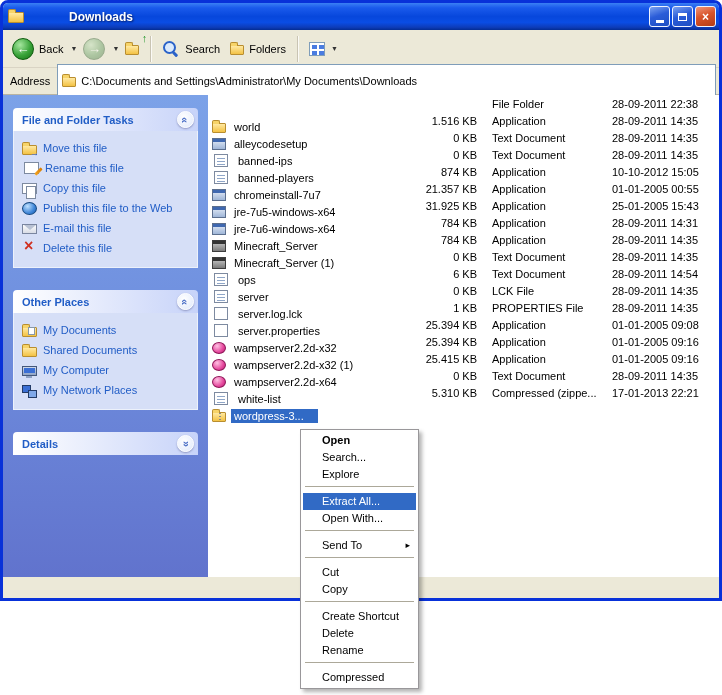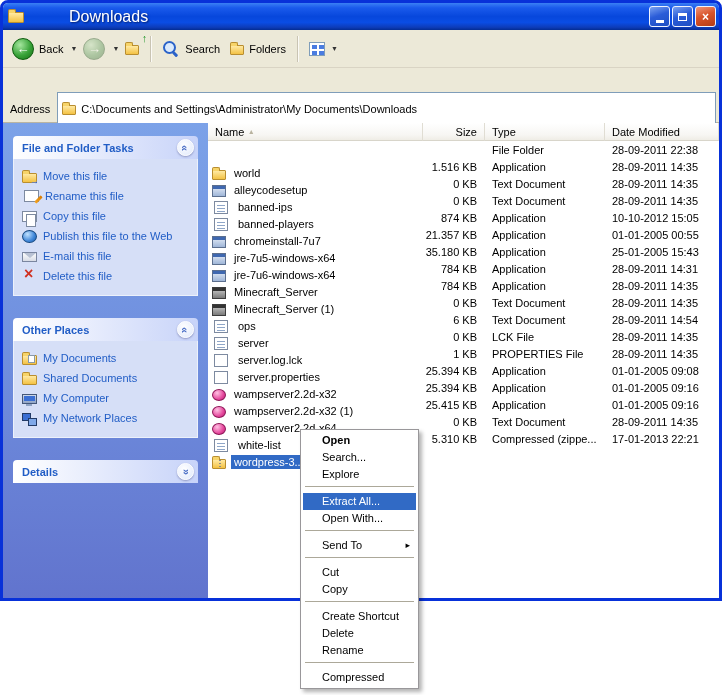--- a/index.html
+++ b/index.html
@@ -12,21 +12,21 @@
   
   .window {
     position:absolute; left:0; top:0; width:722px; height:601px;
     border:3px solid #0831d9; border-radius:8px 8px 0 0;
     background:#ece9d8; overflow:hidden;
   }
   .titlebar {
     height:27px; display:flex; align-items:center; gap:5px; padding:0 3px 0 5px;
     background:linear-gradient(180deg,#3a80f4 0%,#1a5aec 18%,#0747dc 50%,#0a4de4 72%,#0d3cb9 90%,#032c93 100%);
   }
-  .title-text { flex:1; color:#fff; font-weight:normal; font-size:16px; text-shadow:1px 1px 2px rgba(0,0,30,.65);padding-left:40px; }
+  .title-text { flex:1; color:#fff; font-weight:bold; font-size:12px; text-shadow:1px 1px 2px rgba(0,0,30,.65);padding-left:40px; }
   .cap-btns { display:flex; gap:2px; }
   .cap-btn {
     width:21px; height:21px; border:1px solid #eef3ff; border-radius:3px; color:#fff;
     background:linear-gradient(160deg,#7ba2f0 0%,#2a5cd8 45%,#1e4fc4 100%);
     display:flex; align-items:center; justify-content:center; font-weight:bold; font-size:12px;
   }
   .cap-btn.close { background:linear-gradient(160deg,#f09579 0%,#d8542a 45%,#b33c16 100%); }
   .glyph-min { width:8px; height:3px; background:#fff; margin-top:10px; }
   .glyph-max { width:9px; height:8px; border:1px solid #fff; border-top:3px solid #fff; }
 
@@ -46,21 +46,21 @@
   .chev { font-size:7px; color:#333; margin-left:1px; }
   .search-ic { width:18px; height:18px; position:relative; }
   .search-ic::before { content:''; position:absolute; left:1px; top:1px; width:9px; height:9px; border:2px solid #2b63c9; border-radius:50%; background:#dbeafc; }
   .search-ic::after { content:''; position:absolute; left:12px; top:11px; width:6px; height:3px; background:#2b63c9; transform:rotate(45deg); transform-origin:0 0; border-radius:1px; }
   .views-ic { width:16px; height:14px; border:1px solid #7f9db9; background-color:#fff;
     background-image:linear-gradient(#4a7ce0,#4a7ce0),linear-gradient(#4a7ce0,#4a7ce0),linear-gradient(#4a7ce0,#4a7ce0),linear-gradient(#4a7ce0,#4a7ce0);
     background-size:5px 4px; background-position:2px 2px,9px 2px,2px 8px,9px 8px; background-repeat:no-repeat; }
   .tb-up-wrap { position:relative; }
   .tb-up-wrap::after { content:'↑'; position:absolute; right:-4px; top:-7px; color:#1d8f1d; font-weight:bold; font-size:11px; text-shadow:0 0 1px #fff; }
 
-  .addressbar { height:27px; display:flex; align-items:center; gap:7px; padding:2px 3px 3px 7px; background:#ece9d8; border-bottom:1px solid #b9b4a2;margin-top:28px; }
+  .addressbar { height:27px; display:flex; align-items:center; gap:7px; padding:2px 3px 3px 7px; background:#ece9d8; border-bottom:1px solid #b9b4a2; }
   .address-field { flex:1; height:22px; background:#fff; border:1px solid #7f9db9; display:flex; align-items:center; gap:5px; padding:16px 4px; overflow:hidden; white-space:nowrap; }
 
   
   .main { display:flex; height:482px; background:#fff; }
 
   .sidebar {
     width:205px; flex:0 0 205px; padding:13px 10px 0;
     background:linear-gradient(180deg,#7ca2e8 0%,#7090df 45%,#6173cd 100%);
     overflow:hidden;
   }
@@ -89,21 +89,21 @@
     border-right:1px solid #e0ddd3; border-bottom:1px solid #d8d5ca;
     padding:0 7px; display:flex; align-items:center; cursor:default; overflow:hidden;
   }
   .sort-ind { color:#b9b39f; font-size:8px; margin-left:5px; }
   .col-name { width:215px; flex:0 0 215px; }
   .col-size { width:62px; flex:0 0 62px; justify-content:flex-end; }
   .col-type { width:120px; flex:0 0 120px; }
   .col-date { flex:1; }
   .rows { flex:1; overflow:hidden; }
   .row { display:flex; height:17px; align-items:center; cursor:default; }
-  .c-name { width:215px; flex:0 0 215px; display:flex; align-items:center; gap:5px; padding-left:4px; overflow:hidden; white-space:nowrap;margin-top:47px; }
+  .c-name { width:215px; flex:0 0 215px; display:flex; align-items:flex-start; gap:5px; padding-left:4px; overflow:hidden; white-space:nowrap;margin-top:47px; }
   .c-size { width:62px; flex:0 0 62px; text-align:right; padding-right:8px; white-space:nowrap; }
   .c-type { width:120px; flex:0 0 120px; padding-left:7px; overflow:hidden; white-space:nowrap; }
   .c-date { flex:1; padding-left:7px; white-space:nowrap; overflow:hidden; }
   .name-text { padding:1px 3px; }
   .row.selected .name-text { background:#316ac5; color:#fff; padding:1px 14px 1px 3px; }
 
   
   .fi { width:14px; height:14px; flex:0 0 14px; position:relative; display:inline-block; }
   .mi { width:15px; height:14px; flex:0 0 15px; position:relative; display:inline-block; }
 
@@ -285,35 +285,20 @@
       <div class="panel">
         <div class="panel-header">
           <span class="panel-title">Details</span>
           <span class="toggle down"></span>
         </div>
       </div>
 
     </div>
 
     <div class="filelist">
-      <div class="header-row">
-        <span class="hcell col-name">
-          <span>Name</span>
-          <span class="sort-ind">▴</span>
-        </span>
-        <span class="hcell col-size">
-            <span>Size</span>
-          </span>
-        <span class="hcell col-type">
-            <span>Type</span>
-          </span>
-        <span class="hcell col-date">
-            <span>Date Modified</span>
-          </span>
-      </div>
       <div class="rows">
         <div class="row">
             <span class="c-name">
               <span class="fi" data-icon="folder-icon"></span>
               <span class="name-text">world</span>
             </span>
             <span class="c-size"></span>
             <span class="c-type">File Folder</span>
             <span class="c-date">28-09-2011 22:38</span>
           </div>
@@ -360,21 +345,21 @@
             </span>
             <span class="c-size">21.357 KB</span>
             <span class="c-type">Application</span>
             <span class="c-date">01-01-2005 00:55</span>
           </div>
           <div class="row">
             <span class="c-name">
               <span class="fi" data-icon="app-icon"></span>
               <span class="name-text">jre-7u6-windows-x64</span>
             </span>
-            <span class="c-size">35.180 KB</span>
+            <span class="c-size">31.925 KB</span>
             <span class="c-type">Application</span>
             <span class="c-date">25-01-2005 15:43</span>
           </div>
           <div class="row">
             <span class="c-name">
               <span class="fi" data-icon="app-dark-icon"></span>
               <span class="name-text">Minecraft_Server</span>
             </span>
             <span class="c-size">784 KB</span>
             <span class="c-type">Application</span>

